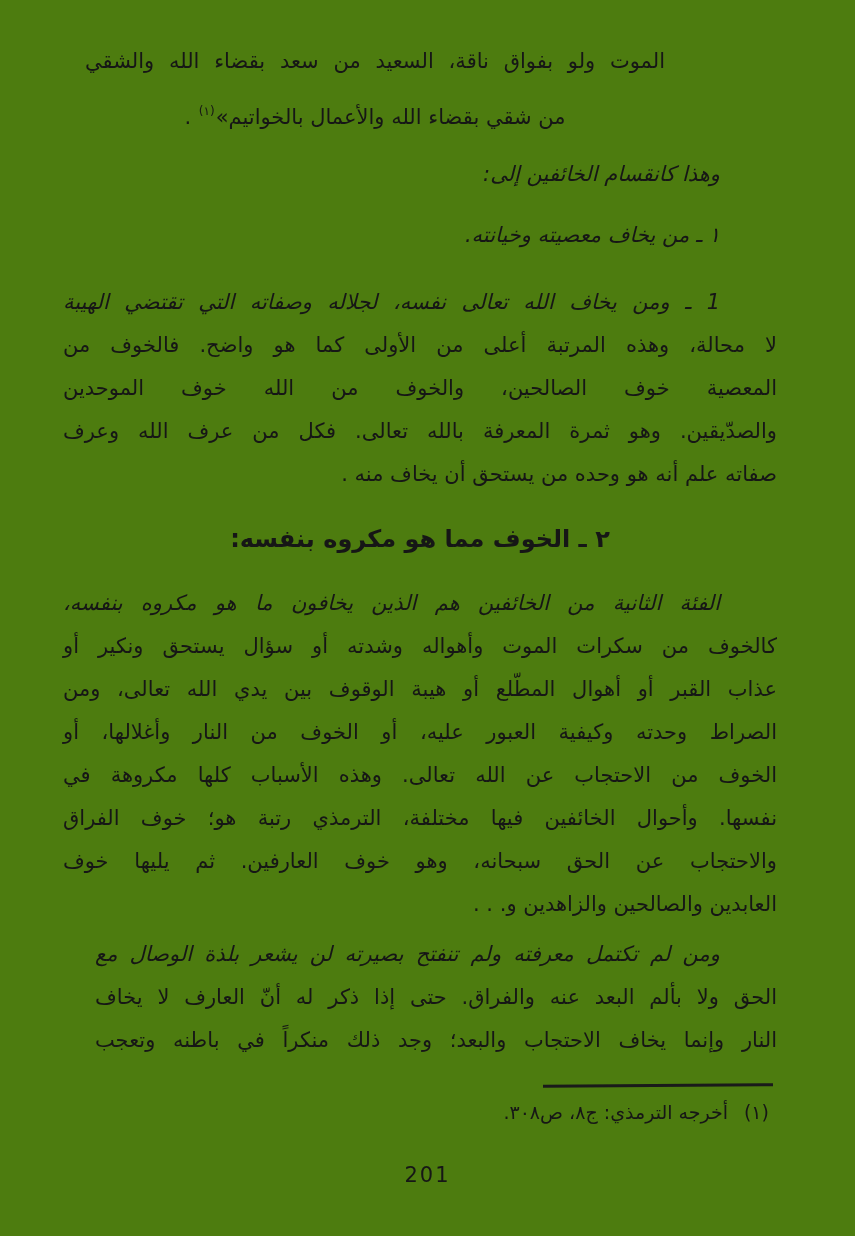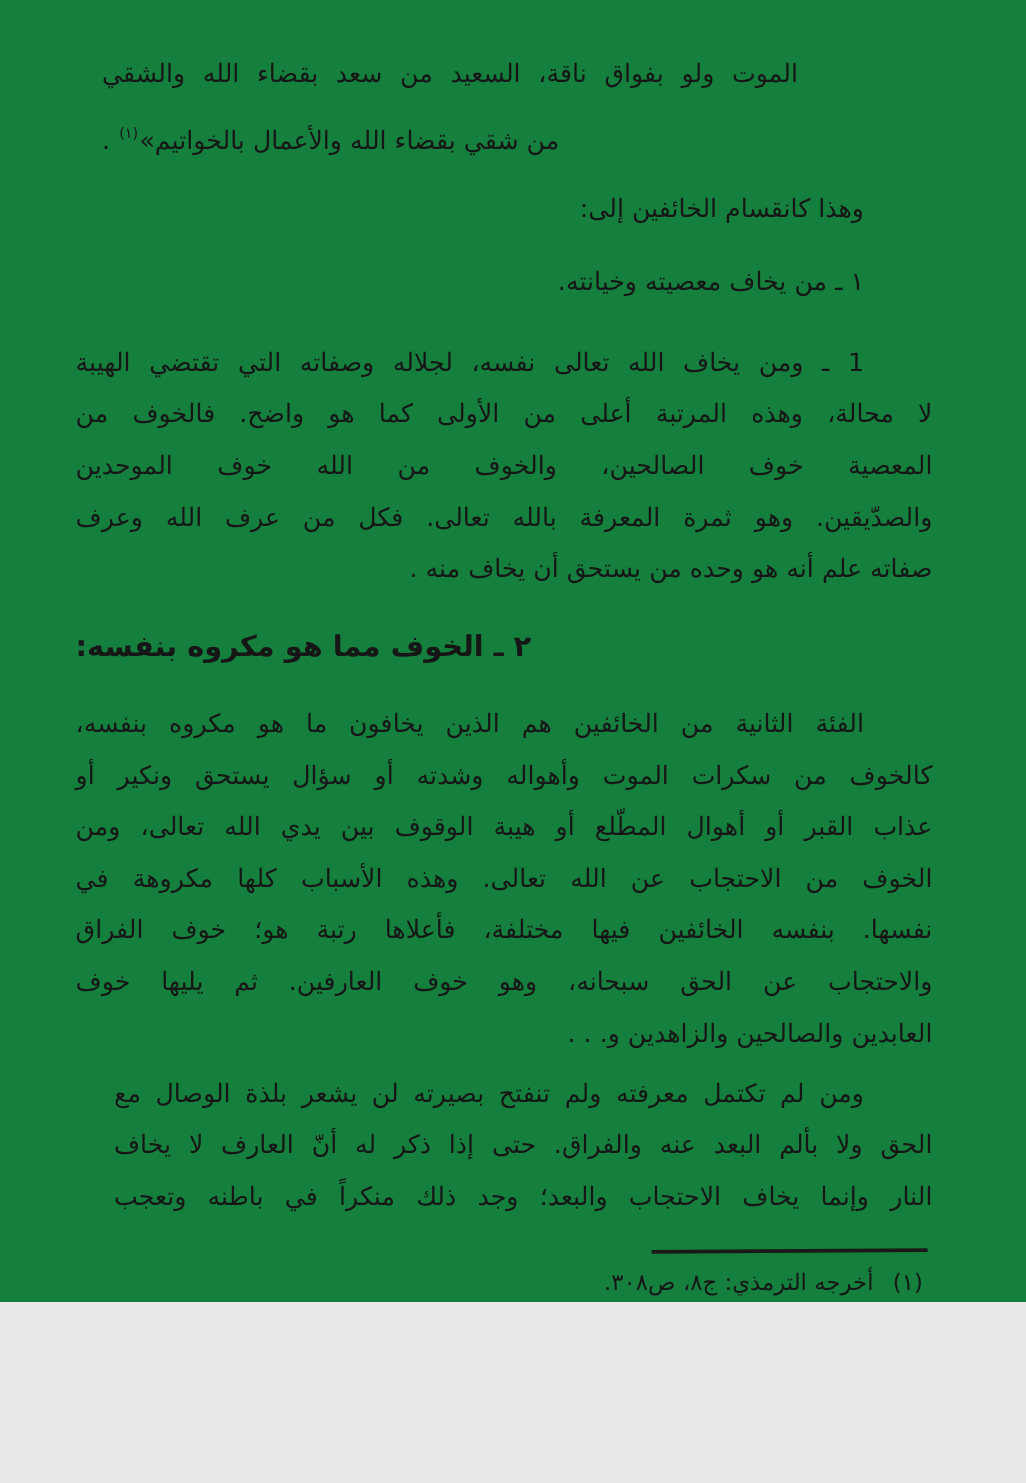--- a/index.html
+++ b/index.html
@@ -2,51 +2,51 @@
 <html lang="ar" dir="rtl"><head>
 <meta charset="utf-8">
 <style>
   html,body { margin:0; padding:0; }
   body {
     background:#e8e8e8;
     font-family:"DejaVu Sans", sans-serif;
   }
   .page {
     position:relative;
-    width:855px; height:1085px;
+    width:855px; height:1236px;
     margin:0 auto;
-    background:#15803d;
+    background:#4d7c0f;
     color:#161616;
     direction:rtl;
     overflow:hidden;
   }
   .content {
     position:absolute; top:0; right:78px;
     width:714px;
     font-size:21px;
   }
   
   .quote { margin:36px 112px 0 22px; }
-  .qline { line-height:50px; text-align:left; }
+  .qline { line-height:50px; text-align:center; }
   .qline.qjust { text-align:justify; text-align-last:justify; }
   .fnref { font-size:12px; vertical-align:9px; padding:0 1px; }
   
   .pline { line-height:43px; }
   .just  { text-align:justify; text-align-last:justify; }
   .start { text-align:right; }
-  .ind   { padding-right:57px; }
+  .ind   { padding-right:57px;font-style:italic; }
   .mt-intro { margin-top:11px; }
   .mt-item  { margin-top:18px; }
   .mt-para2 { margin-top:24px; }
   .mt-para3 { margin-top:22px; }
   .mt-para4 { margin-top:7px;margin-left:32px; }
   .heading {
     margin:22px 0 0 0;
     font-size:24px; font-weight:700;
-    line-height:42px; text-align:left;
+    line-height:42px; text-align:center;
   }
   .fn-rule {
     margin:22px 4px 0 0;
     margin-right:4px;
     width:230px; height:3px;
     background:#1a1a1a;
     margin-left:auto; margin-right:4px;
     
     margin-left:480px;
     transform:rotate(-0.35deg);
@@ -87,22 +87,23 @@
       <div class="pline just">والصدّيقين. وهو ثمرة المعرفة بالله تعالى. فكل من عرف الله وعرف</div>
       <div class="pline start">صفاته علم أنه هو وحده من يستحق أن يخاف منه .</div>
     </div>
 
     <h2 class="heading">٢ ـ الخوف مما هو مكروه بنفسه:</h2>
 
     <div class="mt-para3">
       <div class="pline just ind">الفئة الثانية من الخائفين هم الذين يخافون ما هو مكروه بنفسه،</div>
       <div class="pline just">كالخوف من سكرات الموت وأهواله وشدته أو سؤال يستحق ونكير أو</div>
       <div class="pline just">عذاب القبر أو أهوال المطّلع أو هيبة الوقوف بين يدي الله تعالى، ومن</div>
+      <div class="pline just">الصراط وحدته وكيفية العبور عليه، أو الخوف من النار وأغلالها، أو</div>
       <div class="pline just">الخوف من الاحتجاب عن الله تعالى. وهذه الأسباب كلها مكروهة في</div>
-      <div class="pline just">نفسها. بنفسه الخائفين فيها مختلفة، فأعلاها رتبة هو؛ خوف الفراق</div>
+      <div class="pline just">نفسها. وأحوال الخائفين فيها مختلفة، الترمذي رتبة هو؛ خوف الفراق</div>
       <div class="pline just">والاحتجاب عن الحق سبحانه، وهو خوف العارفين. ثم يليها خوف</div>
       <div class="pline start">العابدين والصالحين والزاهدين و. . .</div>
     </div>
 
     <div class="mt-para4">
       <div class="pline just ind">ومن لم تكتمل معرفته ولم تنفتح بصيرته لن يشعر بلذة الوصال مع</div>
       <div class="pline just">الحق ولا بألم البعد عنه والفراق. حتى إذا ذكر له أنّ العارف لا يخاف</div>
       <div class="pline just">النار وإنما يخاف الاحتجاب والبعد؛ وجد ذلك منكراً في باطنه وتعجب</div>
     </div>
 

